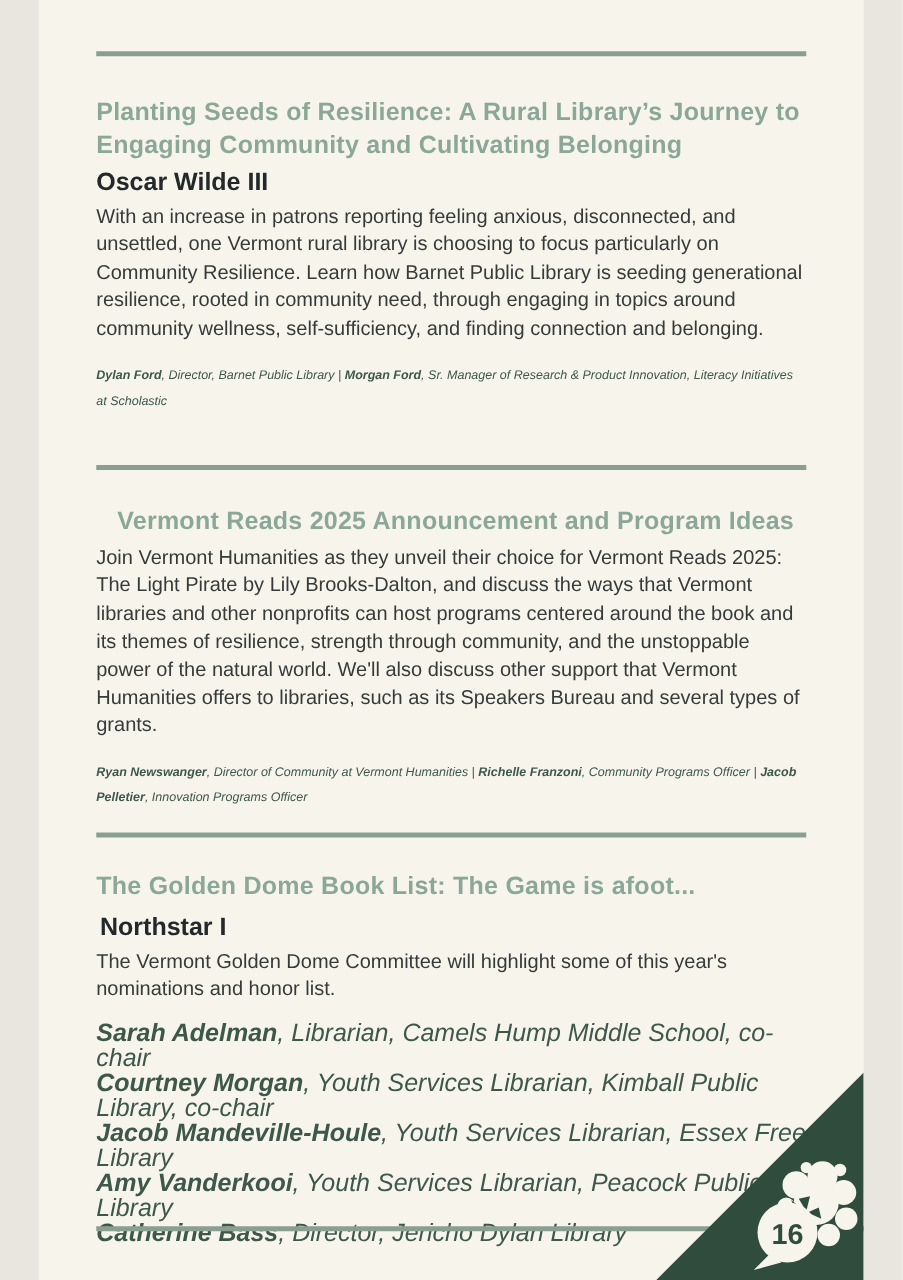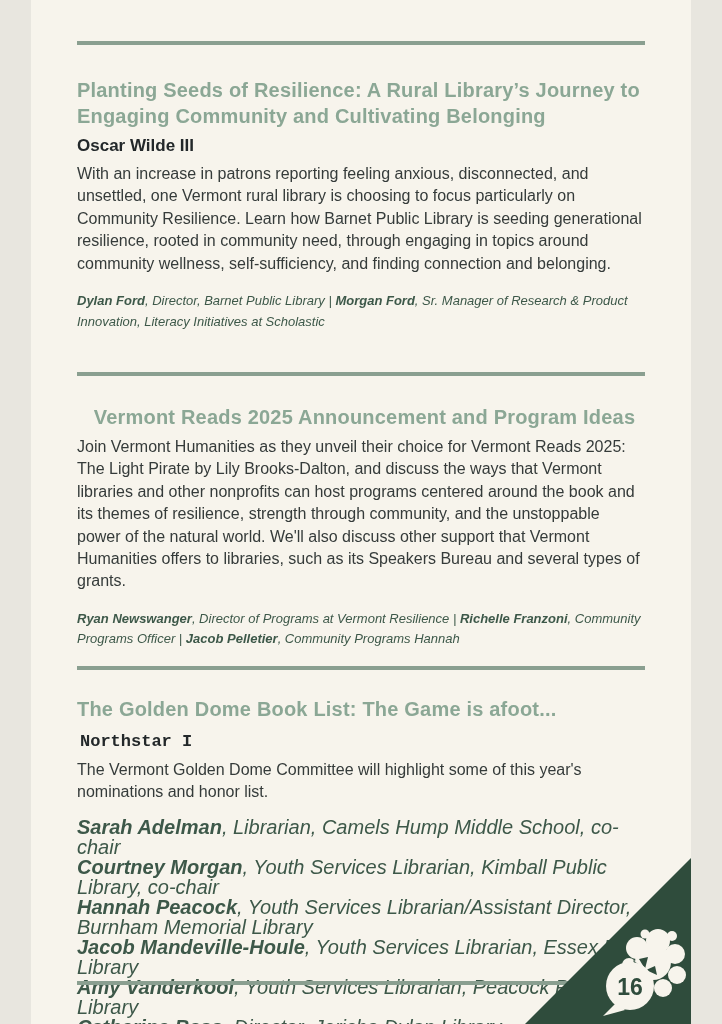--- a/index.html
+++ b/index.html
@@ -33,37 +33,37 @@
     line-height:26px;
     font-weight:bold;
     letter-spacing:.2px;
     color:#8ba795;
   }
   .session-title.s2{margin-top:28px;padding-left:7px;text-align:center;}
   .session-title.s3{margin-top:26px;}
   .room{
     margin:0;
     margin-top:6px;
-    font-size:17px;
+    font-size:20px;
     line-height:22px;
     font-weight:bold;
     color:#23282a;
   }
-  .room.r3{margin-top:9px;padding-left:3px;font-family:Liberation Mono, monospace;}
+  .room.r3{margin-top:9px;padding-left:3px;}
   .desc{
     margin:0;
     margin-top:6px;
     font-size:16px;
     line-height:22.4px;
     color:#353b3a;
   }
   .credits{
     margin:0;
     margin-top:16px;
-    font-size:13px;
+    font-size:10px;
     line-height:20.5px;
     font-style:italic;
     color:#3d5849;
   }
   .credits .b{font-weight:bold;}
   .credits-list{
     margin:0;
     margin-top:13px;
     font-size:20px;
     line-height:20px;
@@ -96,32 +96,31 @@
 
     <h1 class="session-title s1">Planting Seeds of Resilience: A Rural Library’s Journey to Engaging Community and Cultivating Belonging</h1>
     <p class="room">Oscar Wilde III</p>
     <p class="desc">With an increase in patrons reporting feeling anxious, disconnected, and unsettled, one Vermont rural library is choosing to focus particularly on Community Resilience. Learn how Barnet Public Library is seeding generational resilience, rooted in community need, through engaging in topics around community wellness, self-sufficiency, and finding connection and belonging.</p>
     <p class="credits"><span class="b">Dylan Ford</span><span>, Director, Barnet Public Library | </span><span class="b">Morgan Ford</span><span>, Sr. Manager of Research &amp; Product Innovation, Literacy Initiatives at Scholastic</span></p>
 
     <div class="rule rule-2"></div>
 
     <h1 class="session-title s2">Vermont Reads 2025 Announcement and Program Ideas</h1>
     <p class="desc">Join Vermont Humanities as they unveil their choice for Vermont Reads 2025: The Light Pirate by Lily Brooks-Dalton, and discuss the ways that Vermont libraries and other nonprofits can host programs centered around the book and its themes of resilience, strength through community, and the unstoppable power of the natural world. We'll also discuss other support that Vermont Humanities offers to libraries, such as its Speakers Bureau and several types of grants.</p>
-    <p class="credits"><span class="b">Ryan Newswanger</span><span>, Director of Programs at Vermont Resilience | </span><span class="b">Richelle Franzoni</span><span>, Community Programs Officer | </span><span class="b">Jacob Pelletier</span><span>, Community Programs Hannah</span></p>
+    <p class="credits"><span class="b">Ryan Newswanger</span><span>, Director of Community at Vermont Humanities | </span><span class="b">Richelle Franzoni</span><span>, Community Programs Officer | </span><span class="b">Jacob Pelletier</span><span>, Innovation Programs Officer</span></p>
 
     <div class="rule rule-3"></div>
 
     <h1 class="session-title s3">The Golden Dome Book List: The Game is afoot...</h1>
     <p class="room r3">Northstar I</p>
     <p class="desc">The Vermont Golden Dome Committee will highlight some of this year's nominations and honor list.</p>
 
     <div class="credits-list">
       <div><span class="b">Sarah Adelman</span><span>, Librarian, Camels Hump Middle School, co-chair</span></div>
       <div><span class="b">Courtney Morgan</span><span>, Youth Services Librarian, Kimball Public Library, co-chair</span></div>
-      <div><span class="b">Hannah Peacock</span><span>, Youth Services Librarian/Assistant Director, Burnham Memorial Library</span></div>
       <div><span class="b">Jacob Mandeville-Houle</span><span>, Youth Services Librarian, Essex Free Library</span></div>
       <div><span class="b">Amy Vanderkooi</span><span>, Youth Services Librarian, Peacock Public Library</span></div>
       <div><span class="b">Catherine Bass</span><span>, Director, Jericho Dylan Library</span></div>
     </div>
 
   </div>
 
   <div class="bottom-rule"></div>
 
   <svg class="corner" viewBox="0 0 166 166" aria-hidden="true">

